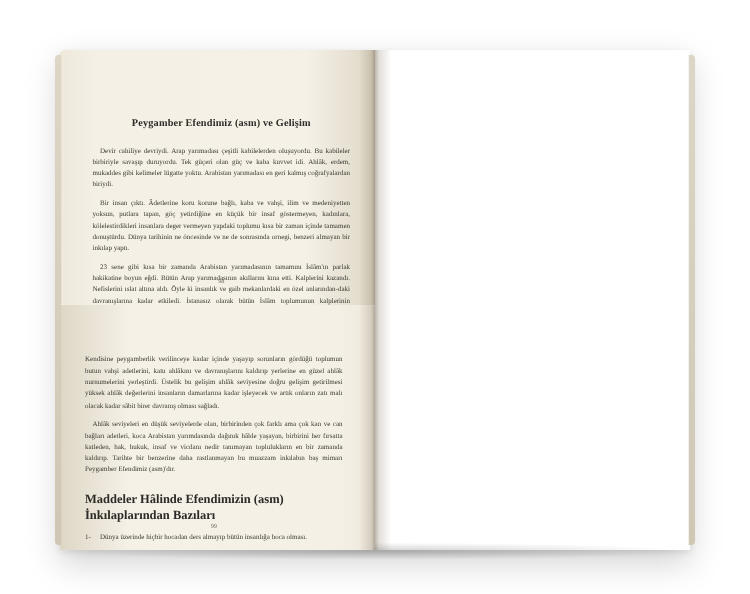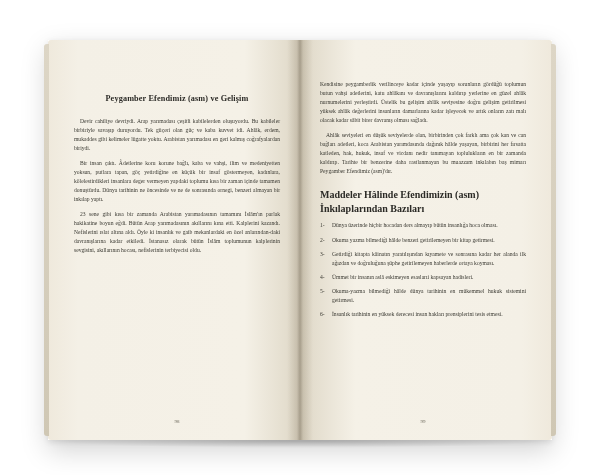--- a/index.html
+++ b/index.html
@@ -21,20 +21,21 @@
 
   
   .book {
     position: absolute;
     left: 48px;
     top: 40px;
     width: 504px;
     height: 400px;
     display: flex;
     box-shadow: 0 10px 26px rgba(0,0,0,0.18), 0 2px 6px rgba(0,0,0,0.10);
+    flex-direction: column;
   }
 
   .page {
     position: relative;
     width: 252px;
     height: 400px;
     background: #f3efe4;
     box-sizing: border-box;
     overflow: hidden;
   }

